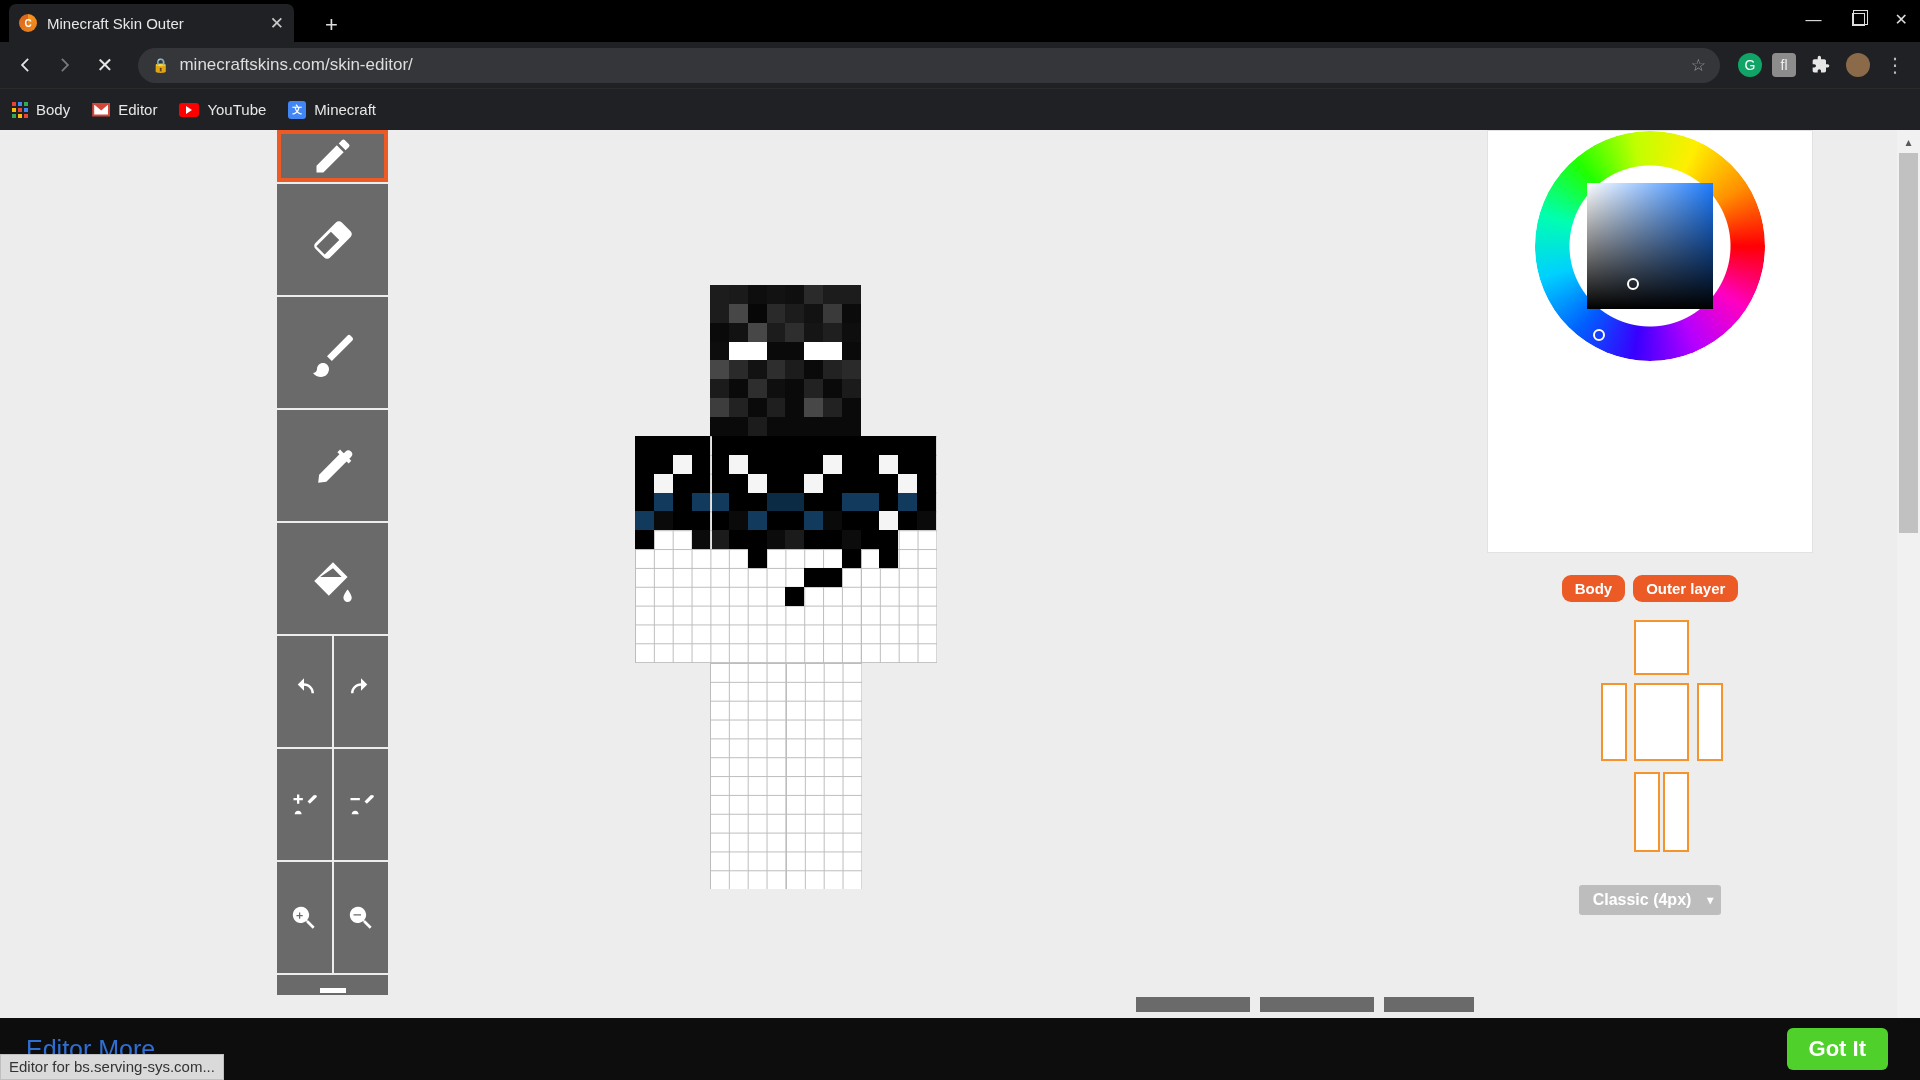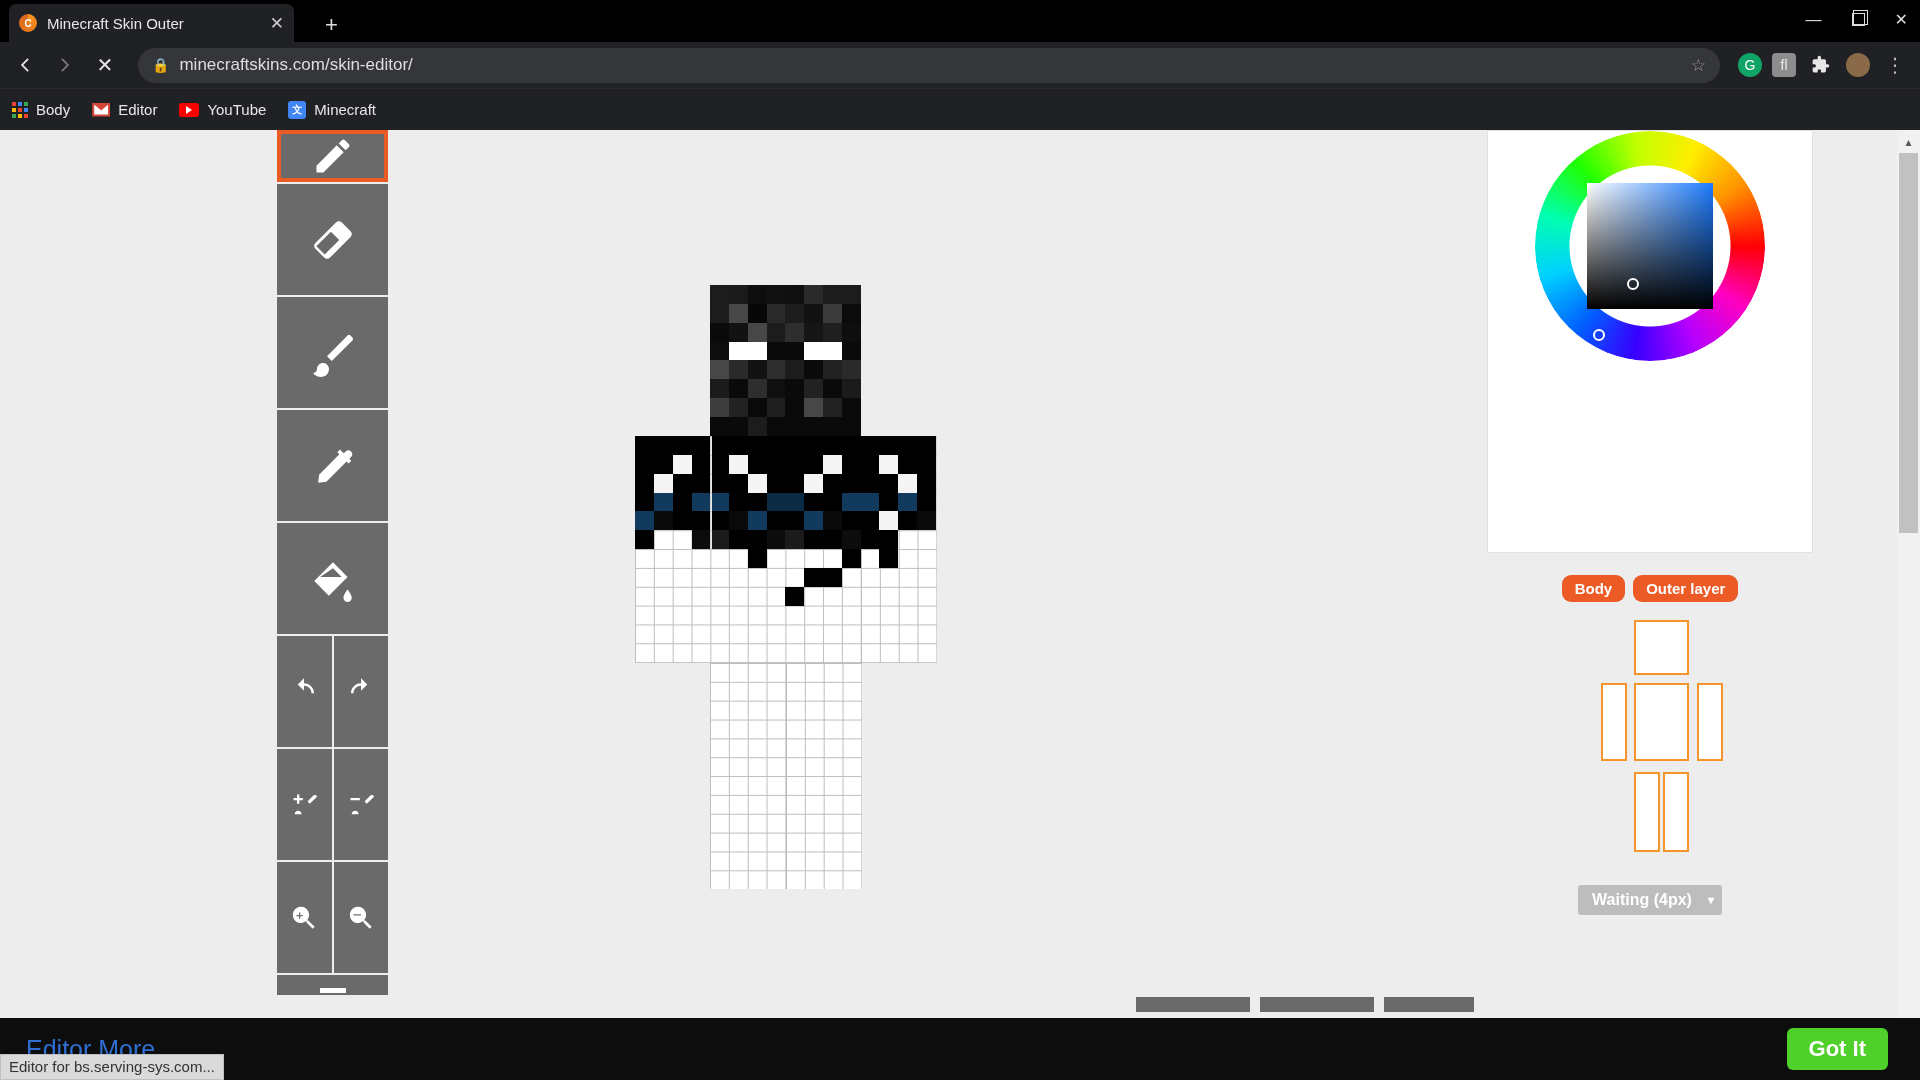--- a/index.html
+++ b/index.html
@@ -451,21 +451,21 @@
        <div class="bp head2"></div>
        <div class="bp larm"></div>
        <div class="bp torso"></div>
        <div class="bp rarm"></div>
        <div class="bp lleg"></div>
        <div class="bp rleg"></div>
     </div>
 
     <div class="skin-sel">
        <div class="dd">
-          <span>Waiting (4px)</span>
+          <span>Classic (4px)</span>
           <span class="chev">▾</span>
        </div>
     </div>
   </div>
 
   <div class="bottom-blocks">
      <div class="b"></div>
      <div class="b"></div>
      <div class="b" style="width:90px"></div>
   </div>

